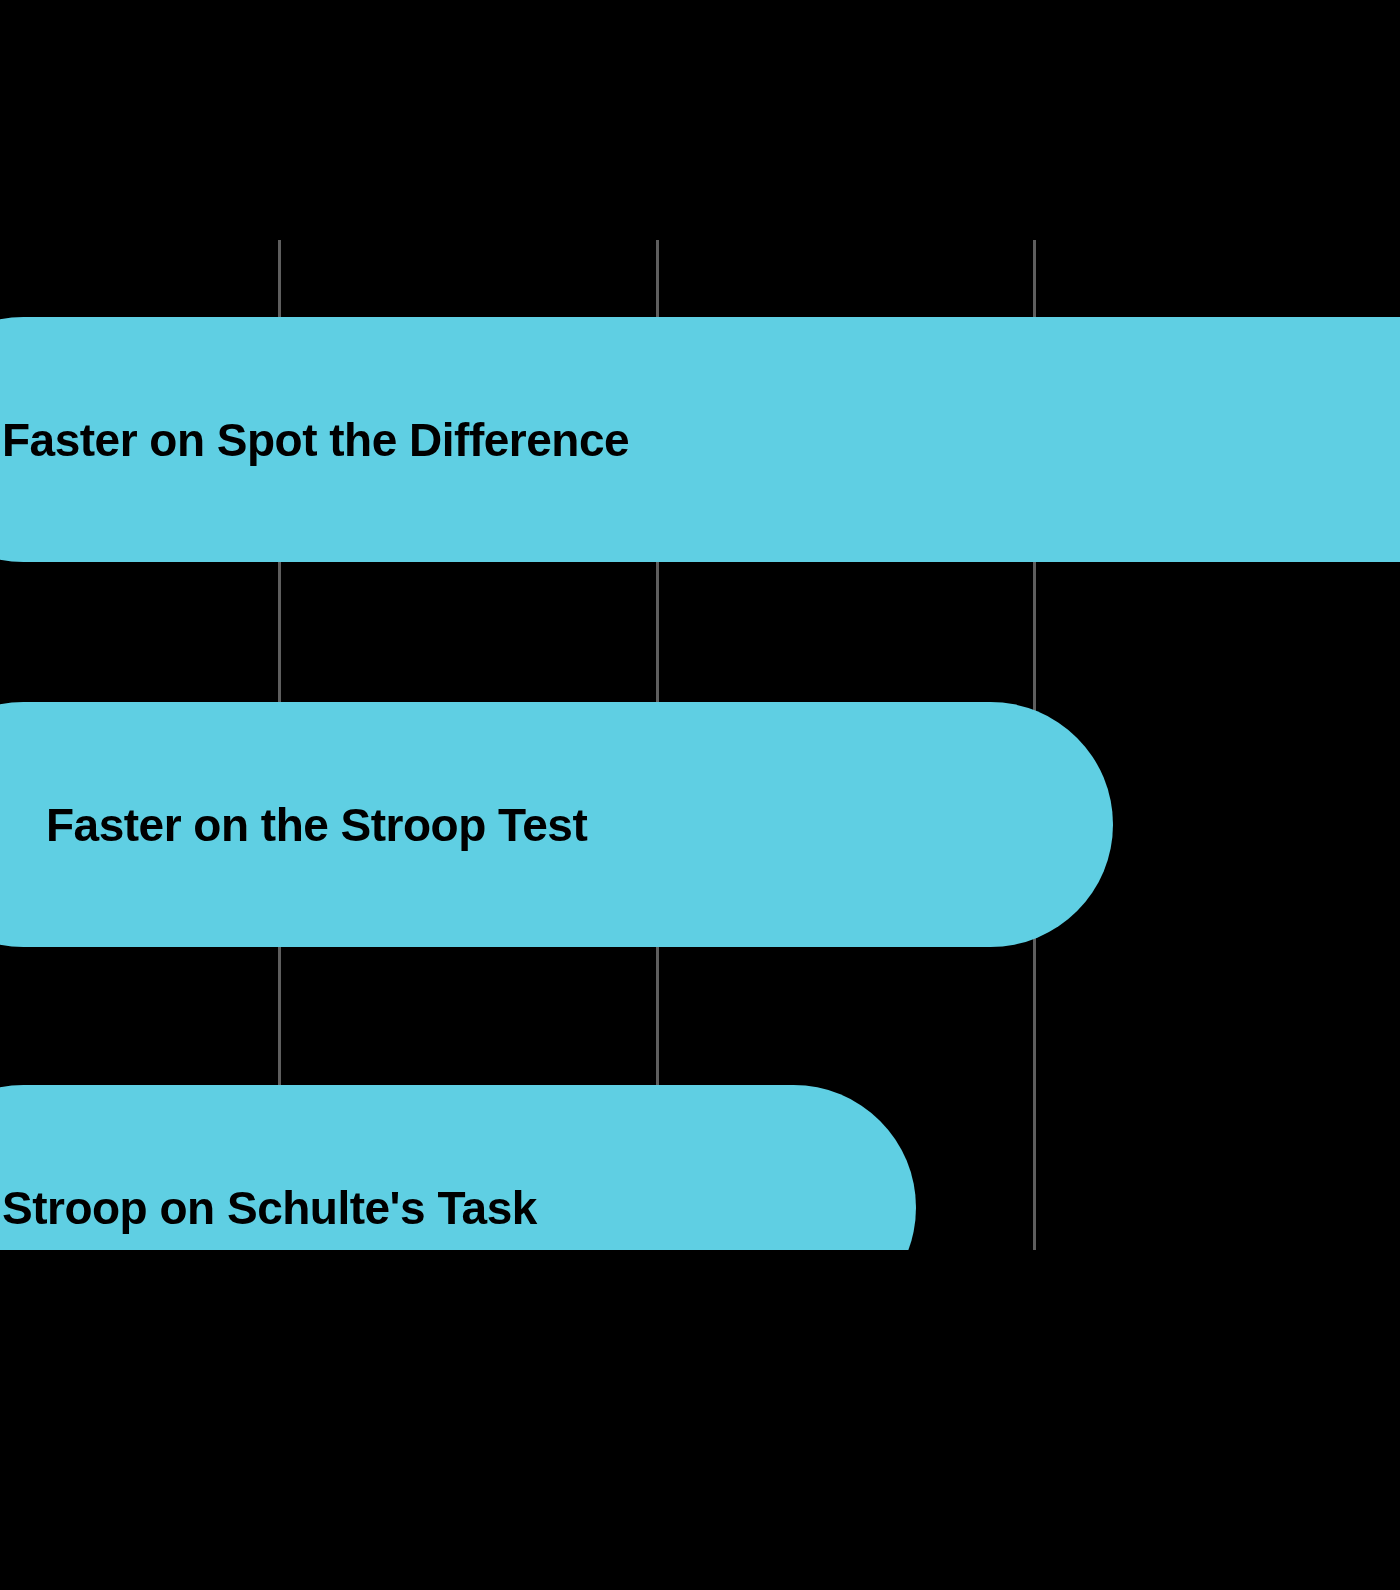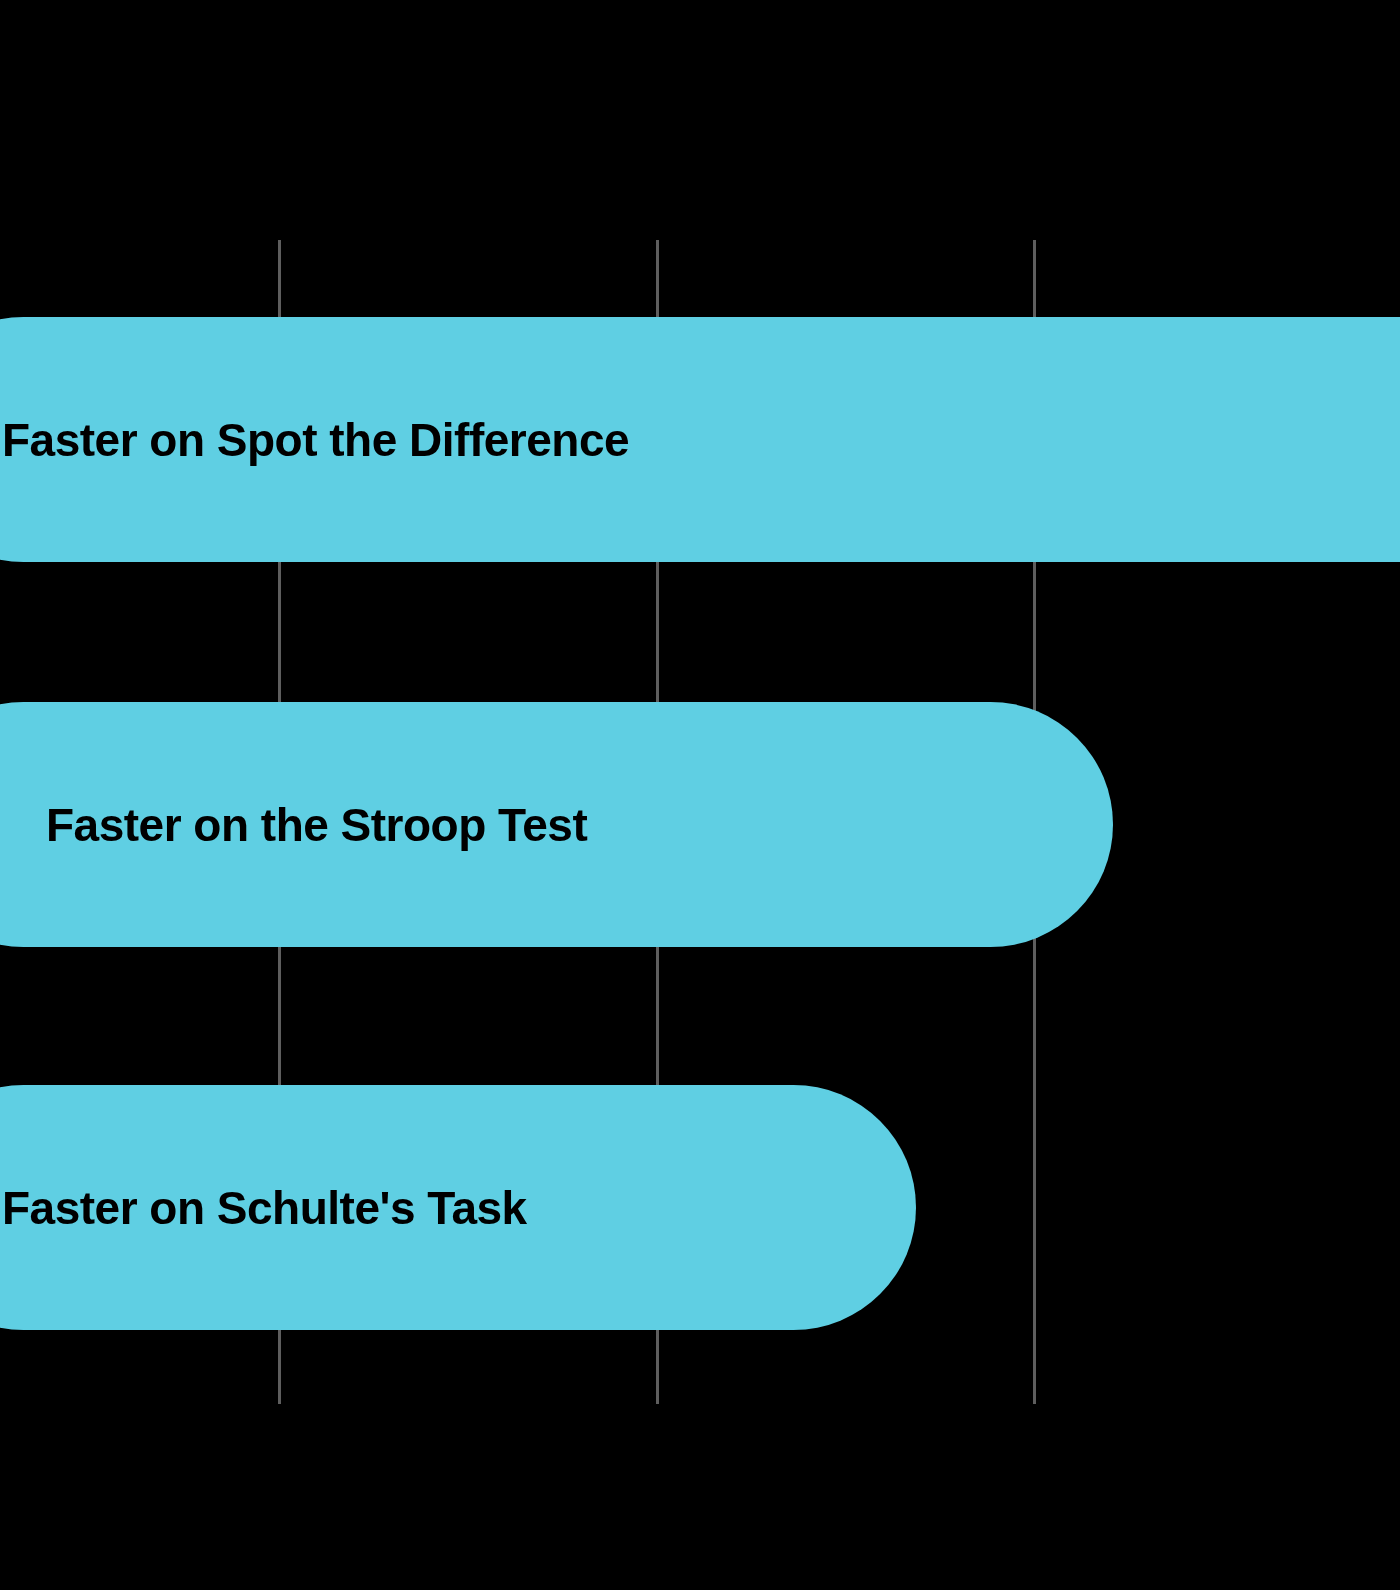--- a/index.html
+++ b/index.html
@@ -3,21 +3,21 @@
 <meta charset="utf-8">
 <style>
   html, body {
     margin: 0;
     padding: 0;
     background: #000000;
   }
   .canvas {
     position: relative;
     width: 1400px;
-    height: 1590px;
+    height: 1250px;
     background: #000000;
     overflow: hidden;
     font-family: "Liberation Sans", "DejaVu Sans", sans-serif;
   }
   .gridline {
     position: absolute;
     top: 0;
     width: 3px;
     background: #5E5E5E;
   }
@@ -46,16 +46,16 @@
 
   <div class="bar" style="left: -99px; top: 317px; width: 1660px; height: 245px; border-radius: 123px; background: rgb(95, 207, 227);">
     <span class="bar-label" style="color: rgb(0, 0, 0); font-size: 46px; margin-left: 99px;">Faster on Spot the Difference</span>
   </div>
 
   <div class="bar" style="left: -99px; top: 702px; width: 1212px; height: 245px; border-radius: 123px; background: rgb(95, 207, 227);">
     <span class="bar-label" style="color: rgb(0, 0, 0); font-size: 46px; margin-left: 99px; padding-left: 46px;">Faster on the Stroop Test</span>
   </div>
 
   <div class="bar" style="left: -99px; top: 1085px; width: 1015px; height: 245px; border-radius: 123px; background: rgb(95, 207, 227);">
-    <span class="bar-label" style="color: rgb(0, 0, 0); font-size: 46px; margin-left: 99px;">Faster on Schulte's Task</span>
+    <span class="bar-label" style="color: rgb(0, 0, 0); font-size: 46px; margin-left: 99px;">Stroop on Schulte's Task</span>
   </div>
 
 </div>
 
 </body></html>

